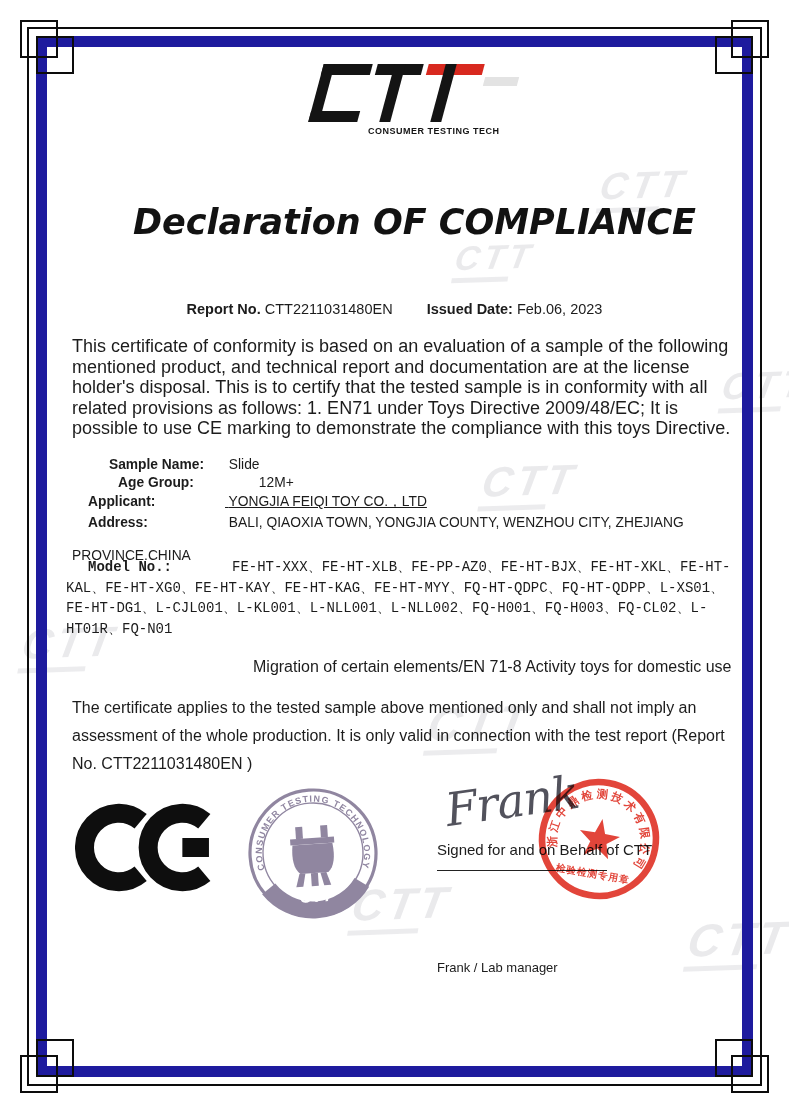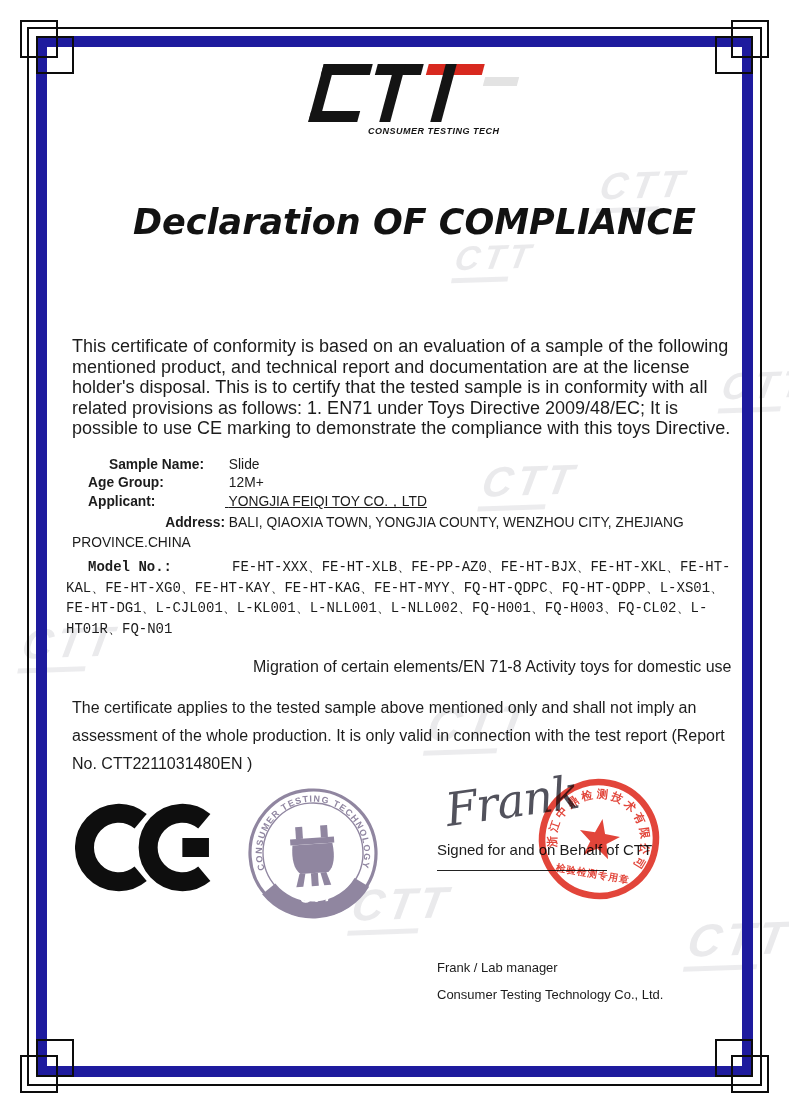--- a/index.html
+++ b/index.html
@@ -22,34 +22,34 @@
   .logo{position:absolute; left:316px; top:64px; z-index:2;}
   .logo-letters{display:flex; gap:5px; transform:skewX(-15deg); height:58px;}
   .glyph-c{width:38px; height:36px; border:11px solid #141414; border-right:none;}
   .glyph-t{position:relative; width:46px; height:58px;}
   .glyph-t .bar{position:absolute; top:0; left:0; width:46px; height:11px; background:#141414;}
   .glyph-t .stem{position:absolute; top:0; left:17px; width:11px; height:58px; background:#141414;}
   .glyph-t.red .bar{background:#d8291f; width:56px;}
   .logo-gray-slab{position:absolute; left:168px; top:13px; width:34px; height:9px;
      background:#e3e3e3; transform:skewX(-15deg);}
   .logo-tagline{margin-top:4px; padding-left:52px; font-size:9px; font-weight:bold;
-     font-style:italic; letter-spacing:0.5px; color:#141414; white-space:nowrap;}
+     letter-spacing:0.5px; color:#141414; white-space:nowrap;}
   
   .title{position:absolute; top:202px; left:0; width:100%; text-align:center; z-index:2;
      font-family:"DejaVu Sans", sans-serif; font-size:35px; font-weight:bold;
      font-style:italic; color:#121212; letter-spacing:0px;padding-left:20px;}
   .report-line{position:absolute; top:301px; left:0; width:100%; text-align:center;
      font-size:14.5px; z-index:2;}
   .report-line .gap{display:inline-block; width:26px;}
   b{font-weight:bold;}
   .intro{position:absolute; left:72px; top:336px; width:660px; font-size:18px;
      line-height:20.5px; z-index:2;}
   .frow{position:absolute; left:88px; white-space:nowrap; font-size:13.8px; z-index:2;}
   .frow .flabel{display:inline-block; width:137px; font-weight:bold;}
-  .plain-line{position:absolute; font-size:13.8px; z-index:2; white-space:nowrap;}
+  .plain-line{position:absolute; font-size:13.8px; z-index:2; white-space:nowrap;margin-top:13px;}
   .model-block{position:absolute; left:66px; top:557px; width:666px; font-size:14px;
      line-height:20.5px; text-indent:22px; z-index:2;font-family:Liberation Mono, monospace;}
   .model-block .spacer{display:inline-block; width:60px;}
   .meas-line1{position:absolute; left:95px; top:639px; font-size:13.8px; z-index:2; white-space:nowrap;}
   .meas-line2{position:absolute; left:253px; top:658px; font-size:16px; z-index:2; white-space:nowrap;}
   .closing{position:absolute; left:72px; top:694px; width:664px; font-size:16px;
      line-height:28px; z-index:2;}
   
   .ce-mark{position:absolute; left:75px; top:795px; z-index:2;}
   .ctt-stamp{position:absolute; left:246px; top:786px; z-index:2; opacity:0.92;}
@@ -97,36 +97,43 @@
           <div class="bar"></div>
           <div class="stem"></div>
         </div>
     </div>
     <div class="logo-gray-slab"></div>
     <div class="logo-tagline">CONSUMER TESTING TECH</div>
   </div>
 
   <div class="title">Declaration OF COMPLIANCE</div>
 
+  <div class="report-line">
+    <b>Report No.</b>
+    <span>CTT2211031480EN</span>
+    <span class="gap"></span>
+    <b>Issued Date:</b>
+    <span>Feb.06, 2023</span>
+  </div>
 
   <div class="intro">This certificate of conformity is based on an evaluation of a sample of the following mentioned product, and technical report and documentation are at the license holder's disposal. This is to certify that the tested sample is in conformity with all related provisions as follows: 1. EN71 under Toys Directive 2009/48/EC; It is possible to use CE marking to demonstrate the compliance with this toys Directive.</div>
 
   <div class="frow" style="top:457px;text-align:center;">
     <span class="flabel">Sample Name:</span>
     <span>Slide</span>
   </div>
-  <div class="frow" style="top:475px;">
+  <div class="frow" style="top:475px;margin-left:30px;">
     <span class="flabel">Age Group:</span>
     <span>12M+</span>
   </div>
   <div class="frow" style="top:493px;text-decoration:underline;">
     <span class="flabel">Applicant:</span>
     <span>YONGJIA FEIQI TOY CO.，LTD</span>
   </div>
-  <div class="frow" style="top:515px;text-align:right;">
+  <div class="frow" style="top:515px;">
     <span class="flabel">Address:</span>
     <span>BALI, QIAOXIA TOWN, YONGJIA COUNTY, WENZHOU CITY, ZHEJIANG</span>
   </div>
   <div class="plain-line" style="left:72px; top:535px;">PROVINCE.CHINA</div>
 
   <div class="model-block">
     <b>Model No.:</b><span class="spacer"></span><span>FE-HT-XXX、FE-HT-XLB、FE-PP-AZ0、FE-HT-BJX、FE-HT-XKL、FE-HT-KAL、FE-HT-XG0、FE-HT-KAY、FE-HT-KAG、FE-HT-MYY、FQ-HT-QDPC、FQ-HT-QDPP、L-XS01、FE-HT-DG1、L-CJL001、L-KL001、L-NLL001、L-NLL002、FQ-H001、FQ-H003、FQ-CL02、L-HT01R、FQ-N01</span>
   </div>
 
   <div class="meas-line2">Migration of certain elements/EN 71-8 Activity toys for domestic use</div>
@@ -173,16 +180,15 @@
       <path id="redArc" d="M 24 80 A 42 42 0 1 1 102 80" fill="none"></path>
       <text font-size="11" font-weight="bold" fill="#e0372b" letter-spacing="3" font-family="Liberation Sans, sans-serif">
         <textPath href="#redArc" startOffset="2">浙江中鼎检测技术有限公司</textPath>
       </text>
       <text x="63" y="101" text-anchor="middle" font-size="9.5" font-weight="bold" fill="#e0372b" letter-spacing="1" font-family="Liberation Sans, sans-serif">检验检测专用章</text>
     </g>
   </svg>
 
   <div class="footer-block">
     <div>Frank / Lab manager</div>
-    <div>Consumer Testing Technology Co., Ltd.</div>
   </div>
 
 </div>
 
 </body></html>

